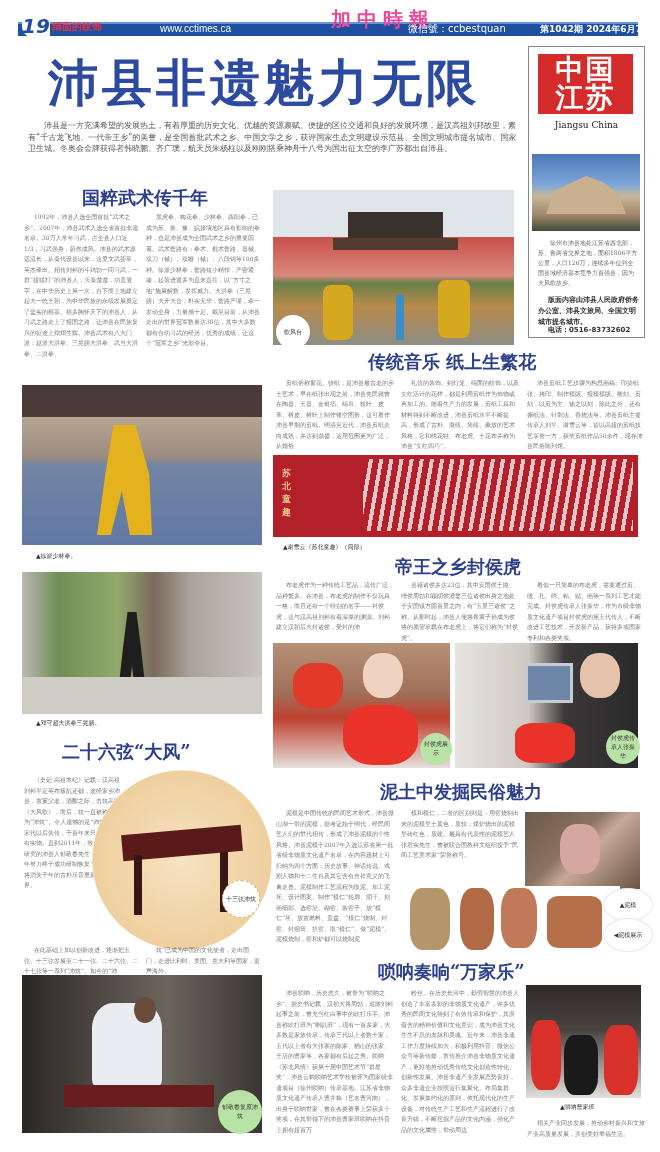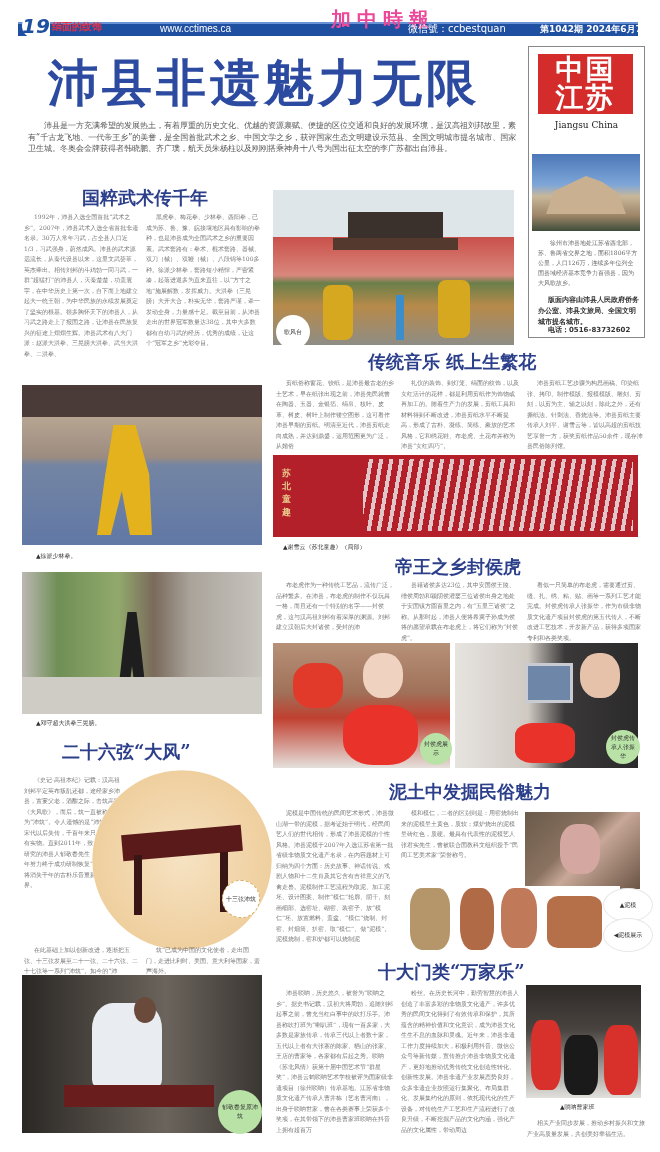--- a/index.html
+++ b/index.html
@@ -123,36 +123,36 @@
 <div class="abs circle" style="left:222px;top:880px;width:38px;height:38px;background:#fff;border:1px dashed #d9b061;">十三弦沛筑</div>
 <div class="abs col" style="left:24px;top:945px;width:115px;">在此基础上加以创新改进，逐渐把五弦、十三弦发展至二十一弦、二十六弦、二十七弦等一系列“沛筑”。如今的“沛</div>
 <div class="abs col" style="left:146px;top:945px;width:115px;">筑”已成为中国的文化使者，走出国门，走进比利时、美国、意大利等国家，蜚声海外。</div>
 <div class="abs photo" style="left:22px;top:975px;width:240px;height:158px;background:linear-gradient(90deg,#2a2724 0%,#4b4640 30%,#6a645c 60%,#3a3632 100%);">
   <div style="position:absolute;left:70px;top:28px;width:70px;height:85px;background:#e9edf2;border-radius:30% 30% 10% 10%;"></div>
   <div style="position:absolute;left:112px;top:22px;width:22px;height:26px;background:#6a4a3a;border-radius:50%;"></div>
   <div style="position:absolute;left:42px;top:110px;width:150px;height:22px;background:#6a1d1d;"></div>
 </div>
 <div class="abs circle" style="left:218px;top:1090px;width:44px;height:44px;background:#b9e3a6;">郁敬春复原沛筑</div>
 
-<div class="abs h2" style="left:389px;top:780px;">泥土中发掘民俗魅力</div>
+<div class="abs h2" style="left:380px;top:780px;">泥土中发掘民俗魅力</div>
 <div class="abs col" style="left:276px;top:808px;width:118px;">泥模是中国传统的民间艺术形式，沛县微山湖一带的泥模，据考证始于明代，经民间艺人们的世代相传，形成了沛县泥模的个性风格。沛县泥模于2007年入选江苏省第一批省级非物质文化遗产名录，在内容题材上可归纳为四个方面：历史故事、神话传说、戏剧人物和十二生肖及其它含有吉祥意义的飞禽走兽。泥模制作工艺流程为取泥、加工泥坯、设计图案、制作“模仁”轮廓、阴干、刻画细部、选窑址、砌窑、装窑子、放“模仁”坯、放置燃料、盖盆、“模仁”烧制、封窑、封烟筒、扒窑、取“模仁”、做“泥模”。泥模烧制，窑和炉都可以烧制泥</div>
 <div class="abs col" style="left:401px;top:808px;width:118px;">模和模仁，二者的区别则是：用窑烧制出来的泥模呈土黄色，质软；煤炉烧出的泥模呈砖红色，质硬。最具有代表性的泥模艺人张君实先生，曾被联合国教科文组织授予“民间工艺美术家”荣誉称号。</div>
 <div class="abs photo" style="left:525px;top:812px;width:115px;height:77px;background:linear-gradient(135deg,#6a5a4a 0%,#8a7260 40%,#c8a898 55%,#6a5444 100%);">
   <div style="position:absolute;left:35px;top:12px;width:40px;height:50px;background:#d4a8a0;border-radius:40%;"></div>
 </div>
 <div class="abs photo" style="left:405px;top:886px;width:215px;height:68px;background:#fff;">
   <div style="position:absolute;left:5px;top:2px;width:40px;height:62px;background:#b4966a;border-radius:30%;"></div>
   <div style="position:absolute;left:55px;top:2px;width:34px;height:62px;background:#b06a45;border-radius:35%;"></div>
   <div style="position:absolute;left:96px;top:2px;width:36px;height:60px;background:#c07a5a;border-radius:35%;"></div>
   <div style="position:absolute;left:142px;top:10px;width:55px;height:52px;background:#b5704a;border-radius:20%;"></div>
 </div>
 <div class="abs circle" style="left:603px;top:888px;width:50px;height:34px;background:#fff;border:1px solid #e8e8e8;">▲泥模</div>
 <div class="abs circle" style="left:603px;top:918px;width:50px;height:34px;background:#fff;border:1px solid #e8e8e8;">◀泥模展示</div>
 
-<div class="abs h2" style="left:378px;top:960px;">十大门类“万家乐”</div>
+<div class="abs h2" style="left:378px;top:960px;">唢呐奏响“万家乐”</div>
 <div class="abs col" style="left:276px;top:988px;width:118px;">沛县唢呐，历史悠久，被誉为“唢呐之乡”。据史书记载，汉初大将周勃，追随刘邦起事之前，曾充当红白事中的吹打乐手。沛县称吹打班为“喇叭班”，现有一百多家，大多数是家族传承，传承三代以上者数十家，五代以上者有大张寨的陈家、栖山的张家、王店的曹家等，各家都有后起之秀。唢呐《苏北风情》获第十届中国艺术节“群星奖”，沛县云鹤唢呐艺术学校被评为国家级非遗项目（徐州唢呐）传承基地。江苏省非物质文化遗产传承人曹井栋（艺名曹河南），出身于唢呐世家，曾在各类赛事上荣获多个奖项，在其带领下的沛县曹家班唢呐在抖音上拥有超百万</div>
 <div class="abs col" style="left:401px;top:988px;width:118px;">粉丝。在历史长河中，勤劳智慧的沛县人创造了丰富多彩的非物质文化遗产，许多优秀的民间文化得到了有效传承和保护，其所蕴含的精神价值和文化意识，成为沛县文化生生不息的血脉和灵魂。近年来，沛县非遗工作力度持续加大，积极利用抖音、微信公众号等新传媒，宣传推介沛县非物质文化遗产，更好地推动优秀传统文化创造性转化、创新性发展。沛县非遗产业发展态势良好，众多非遗企业按照运行集聚化、布局集群化、发展集约化的原则，依托现代化的生产设备，对传统生产工艺和生产流程进行了改良升级，不断挖掘产品的文化内涵，强化产品的文化属性，带动周边</div>
 <div class="abs photo" style="left:526px;top:985px;width:115px;height:113px;background:linear-gradient(#2e2a28 0%,#4a4440 40%,#e2e0dc 100%);">
   <div style="position:absolute;left:5px;top:35px;width:30px;height:70px;background:#d8302a;border-radius:30%;"></div>
   <div style="position:absolute;left:38px;top:50px;width:34px;height:60px;background:#1a1a1a;border-radius:30%;"></div>
   <div style="position:absolute;left:78px;top:40px;width:34px;height:70px;background:#d8302a;border-radius:30%;"></div>
 </div>
 <div class="abs cap" style="left:560px;top:1103px;">▲唢呐曹家班</div>
 <div class="abs col" style="left:527px;top:1118px;width:118px;">相关产业同步发展，推动乡村振兴和文旅产业高质量发展，共创美好幸福生活。</div>
 

